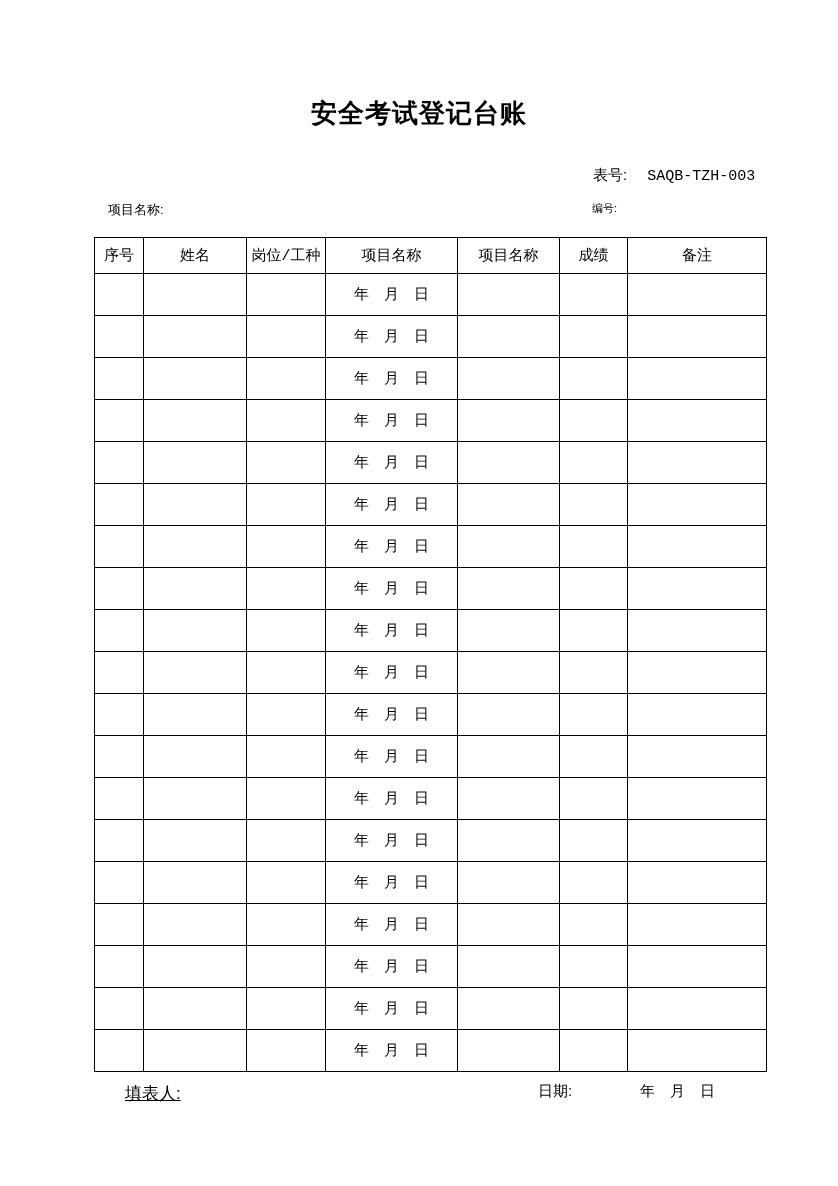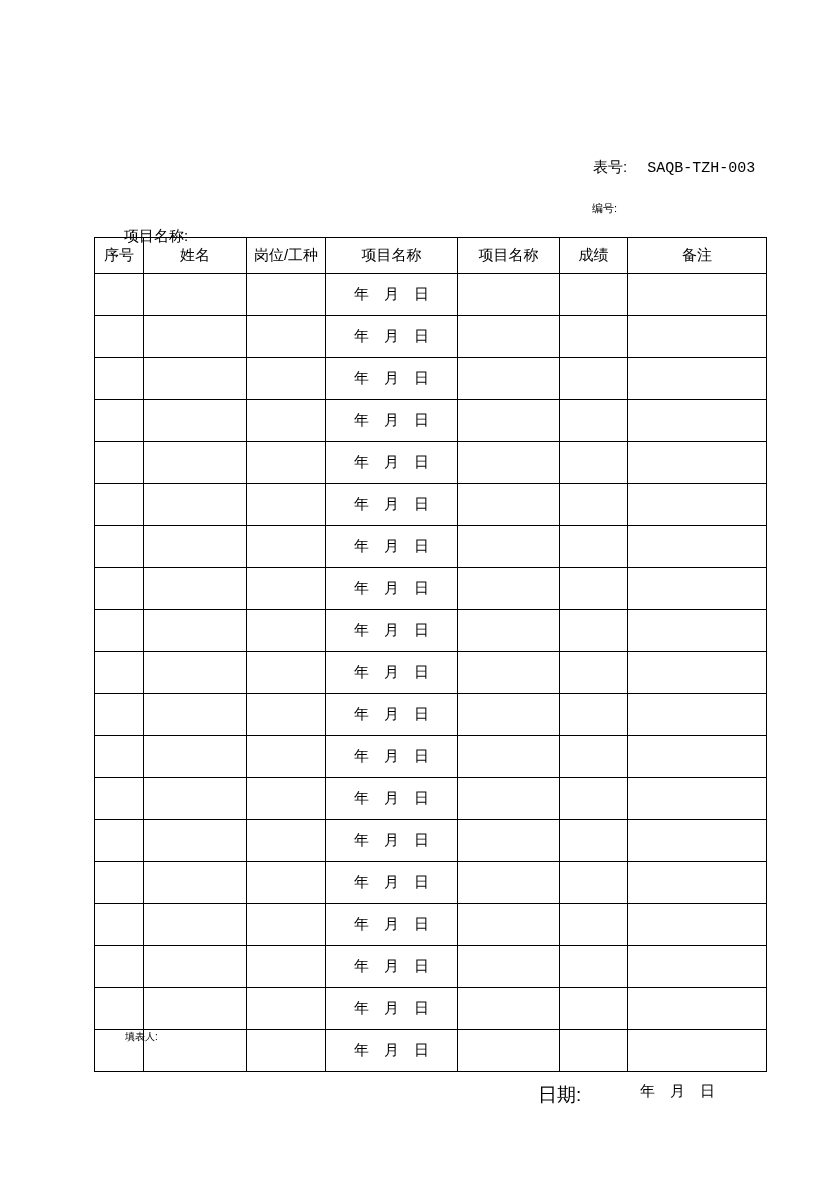--- a/index.html
+++ b/index.html
@@ -22,50 +22,50 @@
     top: 96px;
     left: 0;
     width: 100%;
     text-align: center;
     font-size: 26px;
     font-weight: bold;
     letter-spacing: 1px;
   }
   .form-code-line {
     position: absolute;
-    top: 158px;
+    top: 166px;
     left: 593px;
     font-size: 15px;
     white-space: nowrap;
   }
   .form-code-line .code {
     margin-left: 20px;
     font-family: "Liberation Mono", "DejaVu Sans Mono", monospace;
     font-size: 15px;
   }
   .project-label {
     position: absolute;
     top: 201px;
-    left: 124px;
-    font-size: 15px;
-    margin-top: 26px;
+    left: 108px;
+    font-size: 13px;
   }
   .number-label {
     position: absolute;
     top: 201px;
     left: 592px;
     font-size: 11px;
   }
   table.ledger {
     position: absolute;
     left: 94px;
     top: 237px;
     width: 672px;
     border-collapse: collapse;
     table-layout: fixed;
+    font-family: Liberation Mono, monospace;
   }
   table.ledger th,
   table.ledger td {
     border: 1px solid #000000;
     text-align: center;
     vertical-align: middle;
     font-size: 15px;
     font-weight: normal;
     overflow: hidden;
     white-space: nowrap;
@@ -74,42 +74,44 @@
   table.ledger td { height: 42px; }
   .c0 { width: 49px; }
   .c1 { width: 103px; }
   .c2 { width: 79px; }
   .c3 { width: 132px; }
   .c4 { width: 102px; }
   .c5 { width: 68px; }
   .c6 { width: 139px; }
   .footer-filler {
     position: absolute;
-    top: 1030px;
+    top: 1082px;
     left: 125px;
-    font-size: 10px;
+    font-size: 17px;
+    text-decoration: underline;
   }
   .footer-date-label {
     position: absolute;
     top: 1082px;
     left: 538px;
-    font-size: 19px;
+    font-size: 15px;
   }
   .footer-date-value {
     position: absolute;
     top: 1082px;
     left: 640px;
     font-size: 15px;
   }
 </style>
 </head>
 <body>
 
 <div class="page">
 
+  <div class="title">安全考试登记台账</div>
 
   <div class="form-code-line">
     <span>表号:</span><span class="code">SAQB-TZH-003</span>
   </div>
 
   <div class="project-label">项目名称:</div>
 
   <div class="number-label">编号:</div>
 
   <table class="ledger">

